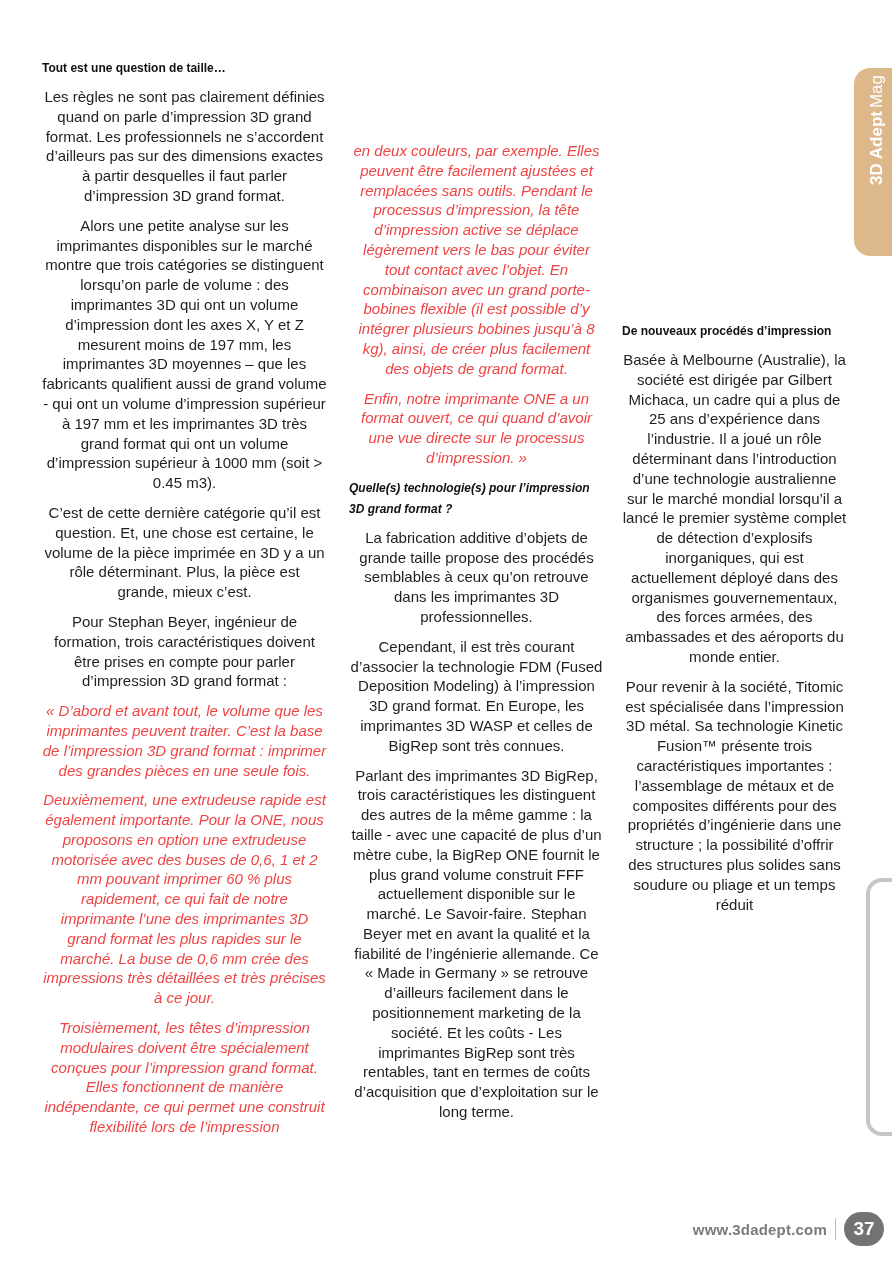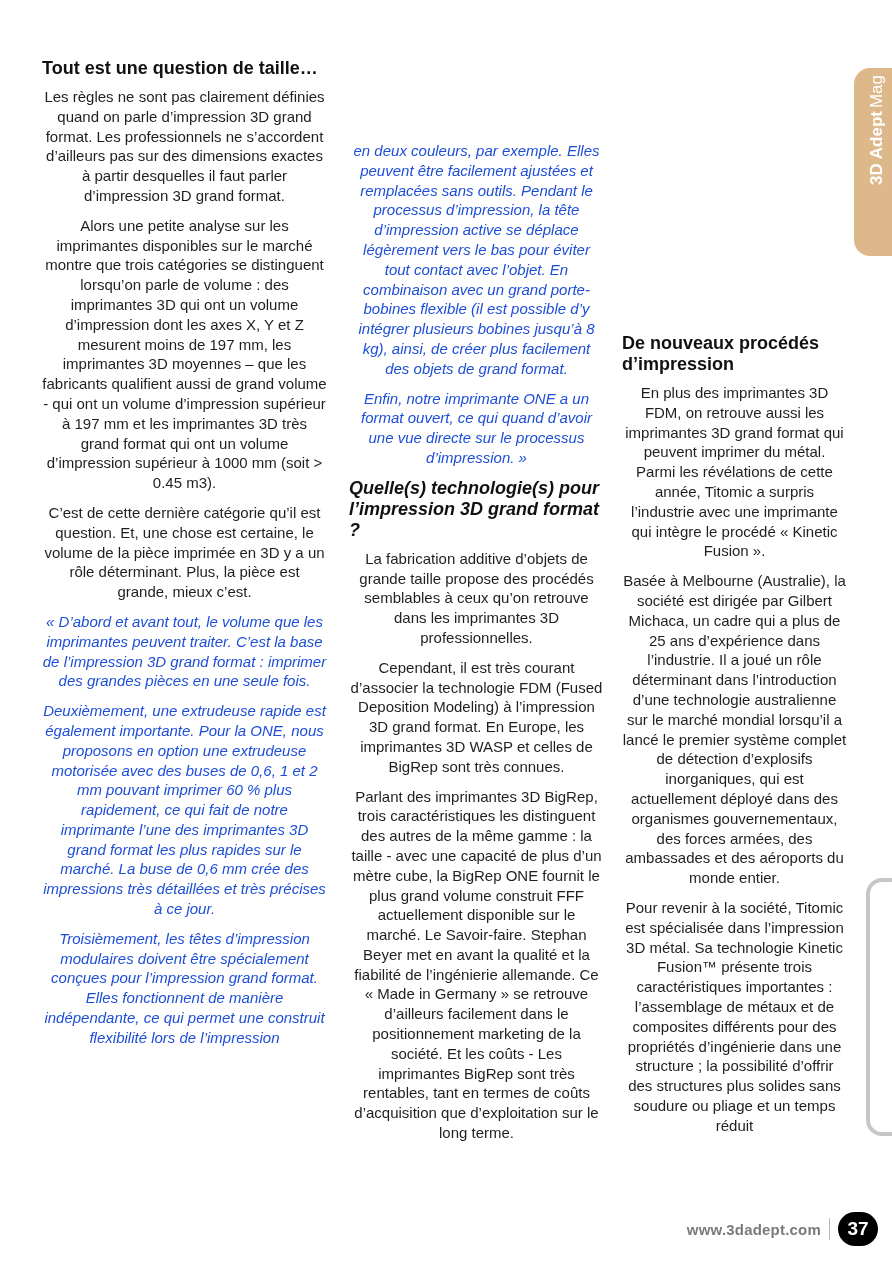--- a/index.html
+++ b/index.html
@@ -3,80 +3,80 @@
   <meta charset="utf-8">
   <style>
     html, body { margin: 0; padding: 0; }
     body {
       width: 892px; height: 1262px; background: #ffffff; position: relative; overflow: hidden;
       font-family: "Liberation Sans", sans-serif; color: #1e1e1e;
     }
     .col { position: absolute; top: 0; }
     .col1 { left: 42px; width: 285px; top: 58px; }
     .col2 { left: 349px; width: 255px; top: 141px; }
-    .col3 { left: 622px; width: 225px; top: 321px; margin-top: 12px; }
+    .col3 { left: 622px; width: 225px; top: 321px; }
     h2 {
-      font-size: 18px; font-weight: bold; margin: 0 0 8px 0; line-height: 21px; color: #111;
+      font-size: 12px; font-weight: bold; margin: 0 0 8px 0; line-height: 21px; color: #111;
     }
     h2.italic { font-style: italic; }
     p {
       font-size: 15px; line-height: 19.8px; margin: 0 0 10px 0; color: #1f1f1f; text-align: center;
     }
-    p.quote { font-style: italic; color: #1d4ed8; }
+    p.quote { font-style: italic; color: #ef4444; }
     .side-tab {
       position: absolute; left: 854px; top: 68px; width: 48px; height: 188px;
       background: #ddb88a; border-radius: 16px 0 0 16px;
     }
     .side-tab-label {
       position: absolute; left: 0; top: 0; width: 188px; height: 38px;
       transform-origin: 0 0; transform: translate(4px, 156px) rotate(-90deg);
       display: flex; align-items: center; justify-content: center;
       color: #ffffff; font-size: 17px; white-space: nowrap;
     }
     .side-tab-label .bold { font-weight: bold; margin-right: 3px; }
     .side-tab-label .light { font-weight: normal; }
     .bracket {
       position: absolute; left: 866px; top: 878px; width: 40px; height: 258px;
       border: 4px solid #c6c6c6; border-right: none; border-radius: 16px 0 0 16px; box-sizing: border-box;
     }
     .footer {
-      position: absolute; right: 14px; bottom: 16px; display: flex; align-items: center; margin-top: 48px;
+      position: absolute; right: 8px; bottom: 16px; display: flex; align-items: center; margin-top: 48px;
     }
     .footer-url { font-size: 15px; font-weight: bold; color: #7a7a7a; letter-spacing: 0.2px; }
     .footer-sep { width: 1px; height: 22px; background: #b8b8b8; margin: 0 8px 0 8px; }
     .page-num {
-      width: 40px; height: 34px; border-radius: 17px; background: #000000; color: #fff;
+      width: 40px; height: 34px; border-radius: 17px; background: #737373; color: #fff;
       font-size: 19px; font-weight: bold; display: flex; align-items: center; justify-content: center;
     }
   </style>
 </head>
 <body>
 
 <div class="col col1">
   <h2>Tout est une question de taille…</h2>
   <p>Les règles ne sont pas clairement définies quand on parle d’impression 3D grand format. Les professionnels ne s’accordent d’ailleurs pas sur des dimensions exactes à partir desquelles il faut parler d’impression 3D grand format.</p>
   <p>Alors une petite analyse sur les imprimantes disponibles sur le marché montre que trois catégories se distinguent lorsqu’on parle de volume : des imprimantes 3D qui ont un volume d’impression dont les axes X, Y et Z mesurent moins de 197 mm, les imprimantes 3D moyennes – que les fabricants qualifient aussi de grand volume - qui ont un volume d’impression supérieur à 197 mm et les imprimantes 3D très grand format qui ont un volume d’impression supérieur à 1000 mm (soit &gt; 0.45 m3).</p>
   <p>C’est de cette dernière catégorie qu’il est question. Et, une chose est certaine, le volume de la pièce imprimée en 3D y a un rôle déterminant. Plus, la pièce est grande, mieux c’est.</p>
+  <p>Pour Stephan Beyer, ingénieur de formation, trois caractéristiques doivent être prises en compte pour parler d’impression 3D grand format :</p>
   <p class="quote">« D’abord et avant tout, le volume que les imprimantes peuvent traiter. C’est la base de l’impression 3D grand format : imprimer des grandes pièces en une seule fois.</p>
   <p class="quote">Deuxièmement, une extrudeuse rapide est également importante. Pour la ONE, nous proposons en option une extrudeuse motorisée avec des buses de 0,6, 1 et 2 mm pouvant imprimer 60 % plus rapidement, ce qui fait de notre imprimante l’une des imprimantes 3D grand format les plus rapides sur le marché. La buse de 0,6 mm crée des impressions très détaillées et très précises à ce jour.</p>
   <p class="quote">Troisièmement, les têtes d’impression modulaires doivent être spécialement conçues pour l’impression grand format. Elles fonctionnent de manière indépendante, ce qui permet une construit flexibilité lors de l’impression</p>
 </div>
 
 <div class="col col2">
   <p class="quote">en deux couleurs, par exemple. Elles peuvent être facilement ajustées et remplacées sans outils. Pendant le processus d’impression, la tête d’impression active se déplace légèrement vers le bas pour éviter tout contact avec l’objet. En combinaison avec un grand porte-bobines flexible (il est possible d’y intégrer plusieurs bobines jusqu’à 8 kg), ainsi, de créer plus facilement des objets de grand format.</p>
   <p class="quote">Enfin, notre imprimante ONE a un format ouvert, ce qui quand d’avoir une vue directe sur le processus d’impression. »</p>
   <h2 class="italic">Quelle(s) technologie(s) pour l’impression 3D grand format ?</h2>
   <p>La fabrication additive d’objets de grande taille propose des procédés semblables à ceux qu’on retrouve dans les imprimantes 3D professionnelles.</p>
   <p>Cependant, il est très courant d’associer la technologie FDM (Fused Deposition Modeling) à l’impression 3D grand format. En Europe, les imprimantes 3D WASP et celles de BigRep sont très connues.</p>
   <p>Parlant des imprimantes 3D BigRep, trois caractéristiques les distinguent des autres de la même gamme : la taille - avec une capacité de plus d’un mètre cube, la BigRep ONE fournit le plus grand volume construit FFF actuellement disponible sur le marché. Le Savoir-faire. Stephan Beyer met en avant la qualité et la fiabilité de l’ingénierie allemande. Ce « Made in Germany » se retrouve d’ailleurs facilement dans le positionnement marketing de la société.  Et les coûts - Les imprimantes BigRep sont très rentables, tant en termes de coûts d’acquisition que d’exploitation sur le long terme.</p>
 </div>
 
 <div class="col col3">
   <h2>De nouveaux procédés d’impression</h2>
-  <p>En plus des imprimantes 3D FDM, on retrouve aussi les imprimantes 3D grand format qui peuvent imprimer du métal. Parmi les révélations de cette année, Titomic a surpris l’industrie avec une imprimante qui intègre le procédé « Kinetic Fusion ».</p>
   <p>Basée à Melbourne (Australie), la société est dirigée par Gilbert Michaca, un cadre qui a plus de 25 ans d’expérience dans l’industrie. Il a joué un rôle déterminant dans l’introduction d’une technologie australienne sur le marché mondial lorsqu’il a lancé le premier système complet de détection d’explosifs inorganiques, qui est actuellement déployé dans des organismes gouvernementaux, des forces armées, des ambassades et des aéroports du monde entier.</p>
   <p>Pour revenir à la société, Titomic est spécialisée dans l’impression 3D métal. Sa technologie Kinetic Fusion™ présente trois caractéristiques importantes : l’assemblage de métaux et de composites différents pour des propriétés d’ingénierie dans une structure ; la possibilité d’offrir des structures plus solides sans soudure ou pliage et un temps réduit</p>
 </div>
 
 <div class="side-tab">
   <div class="side-tab-label">
     <span class="bold">3D Adept</span>
     <span class="light">Mag</span>
   </div>
 </div>

